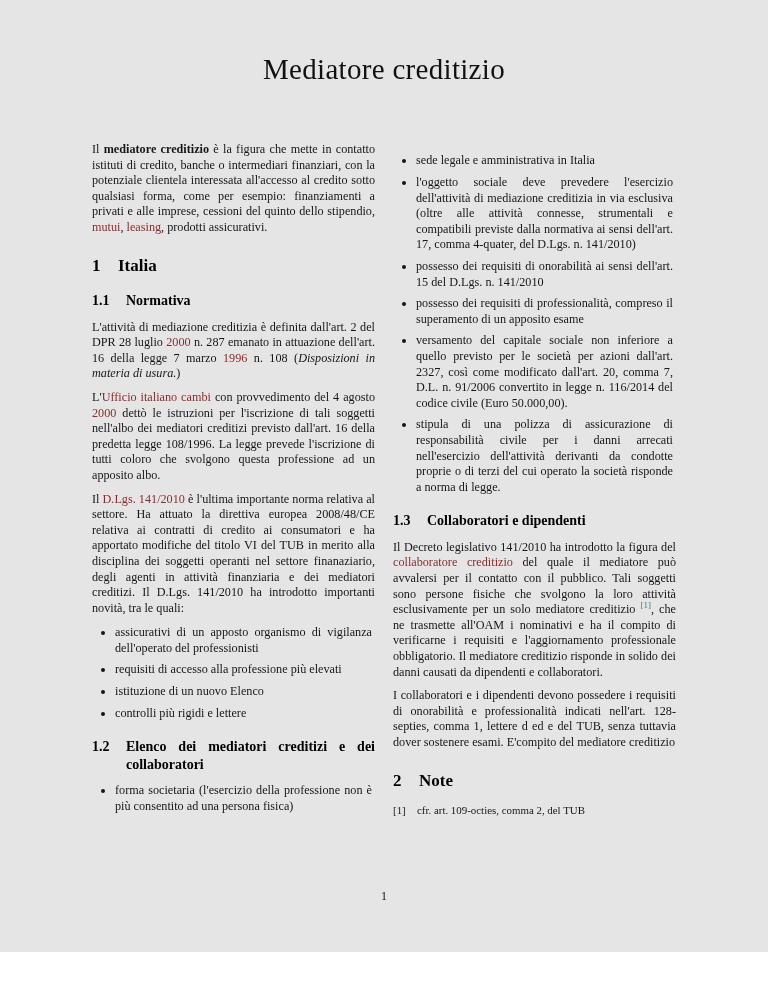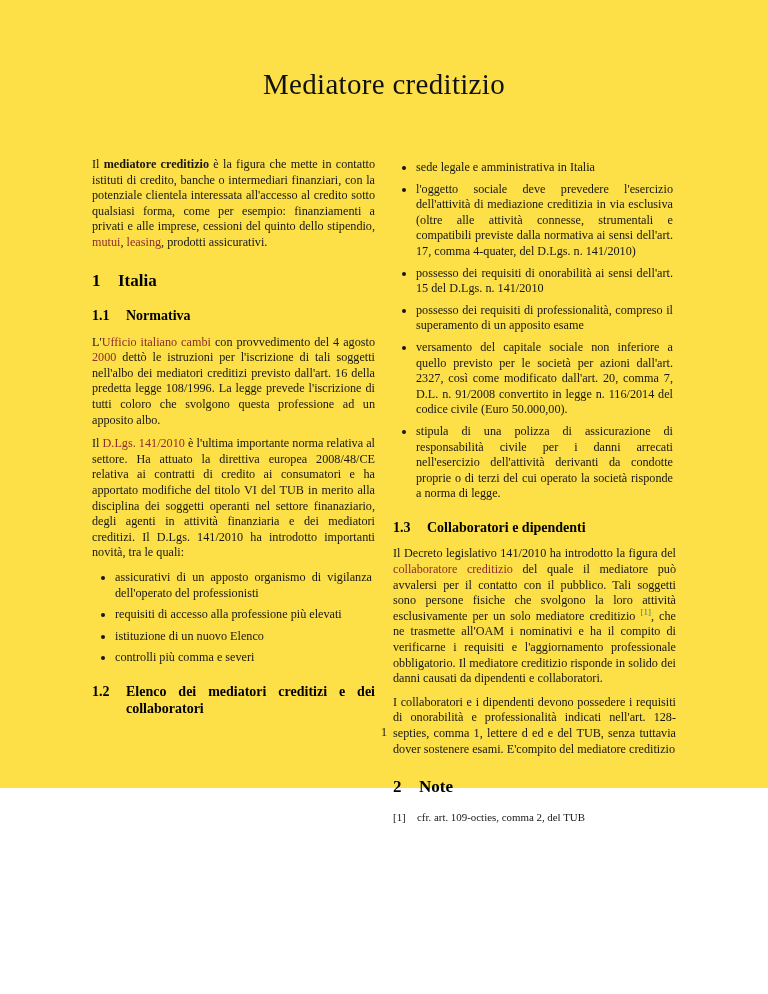--- a/index.html
+++ b/index.html
@@ -3,29 +3,29 @@
 <meta charset="utf-8">
 <style>
   html,body{margin:0;padding:0;background:#ffffff;}
   body{
     width:768px;height:994px;overflow:hidden;
     font-family:"Liberation Serif","DejaVu Serif",serif;
     color:#161616;
   }
   .page{
     position:relative;box-sizing:border-box;
-    width:768px;height:788px;
-    padding:68px 92px 0 92px;
-    background:#fde047;
+    width:768px;height:952px;
+    padding:53px 92px 0 92px;
+    background:#e5e5e5;
   }
   .doc-title{
     font-size:29px;font-weight:400;text-align:center;
     margin:0 0 56px 0;letter-spacing:0.3px;color:#111;
   }
-  .columns{display:flex;gap:18px;}
+  .columns{display:flex;gap:18px;align-items:center;}
   .col{
     width:283px;flex:0 0 283px;
     font-size:12.2px;line-height:15.6px;
     text-align:justify;hyphens:auto;
   }
   .para{margin:0 0 8px 0;}
   .sec-h{
     display:flex;font-size:17px;font-weight:700;
     margin:20px 0 13px 0;line-height:1.15;color:#000;
   }
@@ -72,47 +72,51 @@
       <div class="sec-h">
         <span class="num">1</span>
         <span class="txt">Italia</span>
       </div>
 
       <div class="subsec-h">
         <span class="num">1.1</span>
         <span class="txt">Normativa</span>
       </div>
 
+      <p class="para">L'attività di mediazione creditizia è definita dall'art. 2 del DPR 28 luglio <span class="link">2000</span> n. 287 emanato in attuazione dell'art. 16 della legge 7 marzo <span class="link">1996</span> n. 108 (<i>Disposizioni in materia di usura.</i>)</p>
       <p class="para">L'<span class="link">Ufficio italiano cambi</span> con provvedimento del 4 agosto <span class="link">2000</span> dettò le istruzioni per l'iscrizione di tali soggetti nell'albo dei mediatori creditizi previsto dall'art. 16 della predetta legge 108/1996. La legge prevede l'iscrizione di tutti coloro che svolgono questa professione ad un apposito albo.</p>
       <p class="para">Il <span class="link">D.Lgs. 141/2010</span> è l'ultima importante norma relativa al settore. Ha attuato la direttiva europea 2008/48/CE relativa ai contratti di credito ai consumatori e ha apportato modifiche del titolo VI del TUB in merito alla disciplina dei soggetti operanti nel settore finanaziario, degli agenti in attività finanziaria e dei mediatori creditizi. Il D.Lgs. 141/2010 ha introdotto importanti novità, tra le quali:</p>
 
       <ul class="doc-list">
         <li>assicurativi di un apposto organismo di vigilanza dell'operato del professionisti</li>
         <li>requisiti di accesso alla professione più elevati</li>
         <li>istituzione di un nuovo Elenco</li>
-        <li>controlli più comma e severi</li>
+        <li>controlli più rigidi e lettere</li>
       </ul>
 
       <div class="subsec-h">
         <span class="num">1.2</span>
         <span class="txt">Elenco dei mediatori creditizi e dei collaboratori</span>
       </div>
 
 
+      <ul class="doc-list">
+        <li>forma societaria (l'esercizio della professione non è più consentito ad una persona fisica)</li>
+      </ul>
 
     </div>
 
     <div class="col">
 
       <ul class="doc-list">
         <li>sede legale e amministrativa in Italia</li>
         <li>l'oggetto sociale deve prevedere l'esercizio dell'attività di mediazione creditizia in via esclusiva (oltre alle attività connesse, strumentali e compatibili previste dalla normativa ai sensi dell'art. 17, comma 4-quater, del D.Lgs. n. 141/2010)</li>
         <li>possesso dei requisiti di onorabilità ai sensi dell'art. 15 del D.Lgs. n. 141/2010</li>
         <li>possesso dei requisiti di professionalità, compreso il superamento di un apposito esame</li>
-        <li>versamento del capitale sociale non inferiore a quello previsto per le società per azioni dall'art. 2327, così come modificato dall'art. 20, comma 7, D.L. n. 91/2008 convertito in legge n. 116/2014 del codice civile (Euro 50.000,00).</li>
+        <li>versamento del capitale sociale non inferiore a quello previsto per le società per azioni dall'art. 2327, così come modificato dall'art. 20, comma 7, D.L. n. 91/2006 convertito in legge n. 116/2014 del codice civile (Euro 50.000,00).</li>
         <li>stipula di una polizza di assicurazione di responsabilità civile per i danni arrecati nell'esercizio dell'attività derivanti da condotte proprie o di terzi del cui operato la società risponde a norma di legge.</li>
       </ul>
 
       <div class="subsec-h">
         <span class="num">1.3</span>
         <span class="txt">Collaboratori e dipendenti</span>
       </div>
 
       <p class="para">Il Decreto legislativo 141/2010 ha introdotto la figura del <span class="link">collaboratore creditizio</span> del quale il mediatore può avvalersi per il contatto con il pubblico. Tali soggetti sono persone fisiche che svolgono la loro attività esclusivamente per un solo mediatore creditizio <sup class="ref">[1]</sup>, che ne trasmette all'OAM i nominativi e ha il compito di verificarne i requisiti e l'aggiornamento professionale obbligatorio. Il mediatore creditizio risponde in solido dei danni causati da dipendenti e collaboratori.</p>
       <p class="para">I collaboratori e i dipendenti devono possedere i requisiti di onorabilità e professionalità indicati nell'art. 128-septies, comma 1, lettere d ed e del TUB, senza tuttavia dover sostenere esami. E'compito del mediatore creditizio</p>

